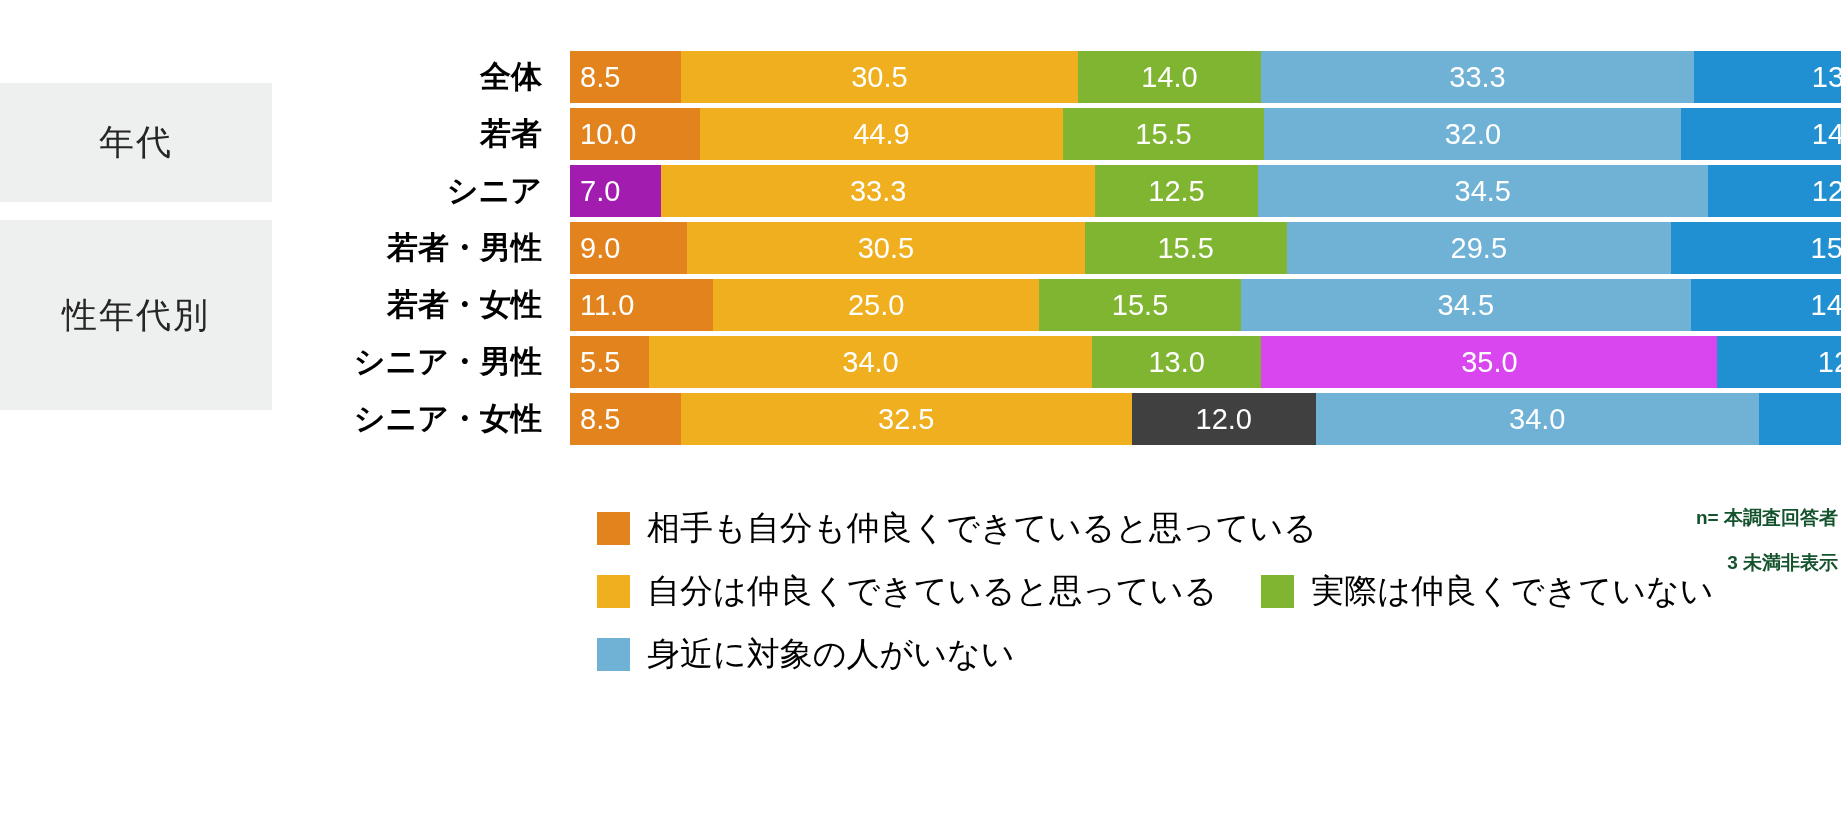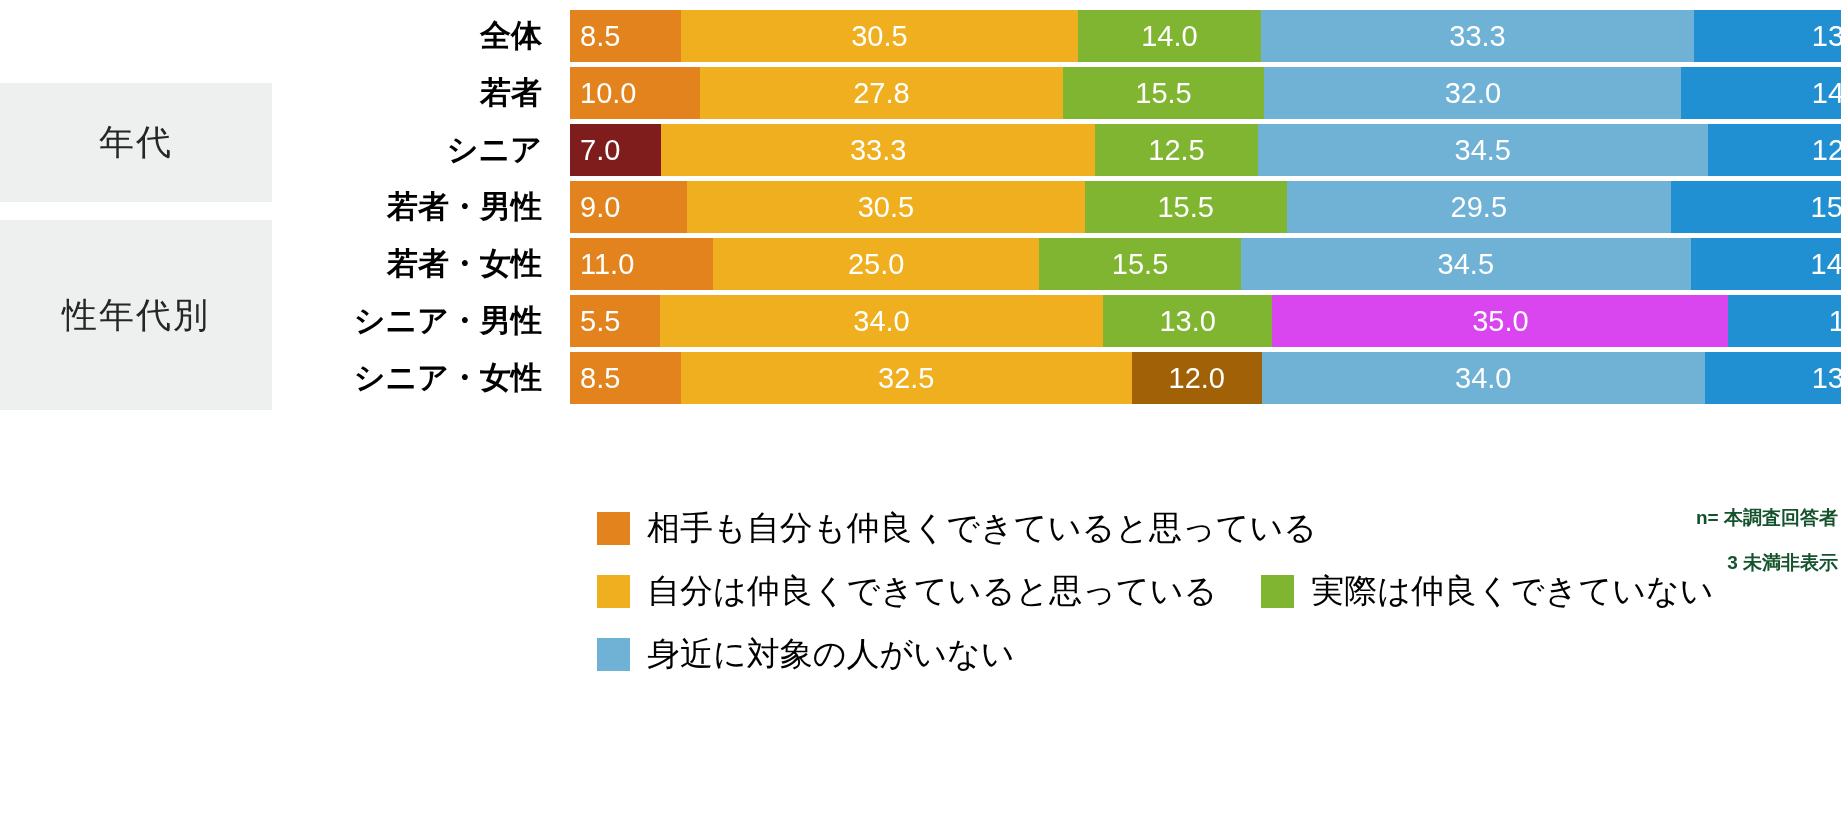--- a/index.html
+++ b/index.html
@@ -33,20 +33,21 @@
   }
   #group-band-0 { top: 83px;  height: 119px; width: 272px; }
   #group-band-1 { top: 220px; height: 190px; width: 272px; }
 
   
   .row {
     position: absolute;
     left: 0;
     right: 4px;
     height: 52px;
+    margin-top: 41px;
   }
   .row-label {
     position: absolute;
     left: 280px;
     width: 262px;
     top: 0;
     height: 52px;
     line-height: 52px;
     text-align: right;
     font-size: 31px;
@@ -164,37 +165,37 @@
           </div>
         </div>
       </div>
       <div class="row" style="top: 67px;">
         <div class="row-label">若者</div>
         <div class="bar">
           <div class="seg first" style="background: rgb(226, 131, 30); width: 130.3px; flex: 0 0 auto;">
             <span class="seg-val">10.0</span>
           </div>
           <div class="seg" style="background: rgb(239, 175, 30); width: 362.234px; flex: 0 0 auto;">
-            <span class="seg-val">27.8</span>
+            <span class="seg-val">44.9</span>
           </div>
           <div class="seg" style="background: rgb(127, 181, 48); width: 201.965px; flex: 0 0 auto;">
             <span class="seg-val">15.5</span>
           </div>
           <div class="seg" style="background: rgb(111, 178, 214); width: 416.96px; flex: 0 0 auto;">
             <span class="seg-val">32.0</span>
           </div>
           <div class="seg last" style="background: rgb(33, 144, 210); width: 192.844px; flex: 0 0 auto;">
             <span class="seg-val">14.8</span>
           </div>
         </div>
       </div>
       <div class="row" style="top: 124px;">
         <div class="row-label">シニア</div>
         <div class="bar">
-          <div class="seg first" style="background: #7f1d1d; width: 91.21px; flex: 0 0 auto;">
+          <div class="seg first" style="background: #a21caf; width: 91.21px; flex: 0 0 auto;">
             <span class="seg-val">7.0</span>
           </div>
           <div class="seg" style="background: rgb(239, 175, 30); width: 433.899px; flex: 0 0 auto;">
             <span class="seg-val">33.3</span>
           </div>
           <div class="seg" style="background: rgb(127, 181, 48); width: 162.875px; flex: 0 0 auto;">
             <span class="seg-val">12.5</span>
           </div>
           <div class="seg" style="background: rgb(111, 178, 214); width: 449.535px; flex: 0 0 auto;">
             <span class="seg-val">34.5</span>
@@ -240,21 +241,21 @@
             <span class="seg-val">34.5</span>
           </div>
           <div class="seg last" style="background: rgb(33, 144, 210); width: 182.42px; flex: 0 0 auto;">
             <span class="seg-val">14.0</span>
           </div>
         </div>
       </div>
       <div class="row" style="top: 295px;">
         <div class="row-label">シニア・男性</div>
         <div class="bar">
-          <div class="seg first" style="background: rgb(226, 131, 30); width: 90px; flex: 0 0 auto;">
+          <div class="seg first" style="background: rgb(226, 131, 30); width: 79px; flex: 0 0 auto;">
             <span class="seg-val">5.5</span>
           </div>
           <div class="seg" style="background: rgb(239, 175, 30); width: 443.02px; flex: 0 0 auto;">
             <span class="seg-val">34.0</span>
           </div>
           <div class="seg" style="background: rgb(127, 181, 48); width: 169.39px; flex: 0 0 auto;">
             <span class="seg-val">13.0</span>
           </div>
           <div class="seg" style="background: #d946ef; width: 456.05px; flex: 0 0 auto;">
             <span class="seg-val">35.0</span>
@@ -266,21 +267,21 @@
       </div>
       <div class="row" style="top: 352px;">
         <div class="row-label">シニア・女性</div>
         <div class="bar">
           <div class="seg first" style="background: rgb(226, 131, 30); width: 110.755px; flex: 0 0 auto;">
             <span class="seg-val">8.5</span>
           </div>
           <div class="seg" style="background: rgb(239, 175, 30); width: 451px; flex: 0 0 auto; justify-content: center;">
             <span class="seg-val">32.5</span>
           </div>
-          <div class="seg" style="background: #a16207; width: 130px; flex: 0 0 auto;">
+          <div class="seg" style="background: #404040; width: 184px; flex: 0 0 auto;">
             <span class="seg-val">12.0</span>
           </div>
           <div class="seg" style="background: rgb(111, 178, 214); width: 443.02px; flex: 0 0 auto;">
             <span class="seg-val">34.0</span>
           </div>
           <div class="seg last" style="background: rgb(33, 144, 210); width: 169.39px; flex: 0 0 auto;">
             <span class="seg-val">13.0</span>
           </div>
         </div>
       </div>

